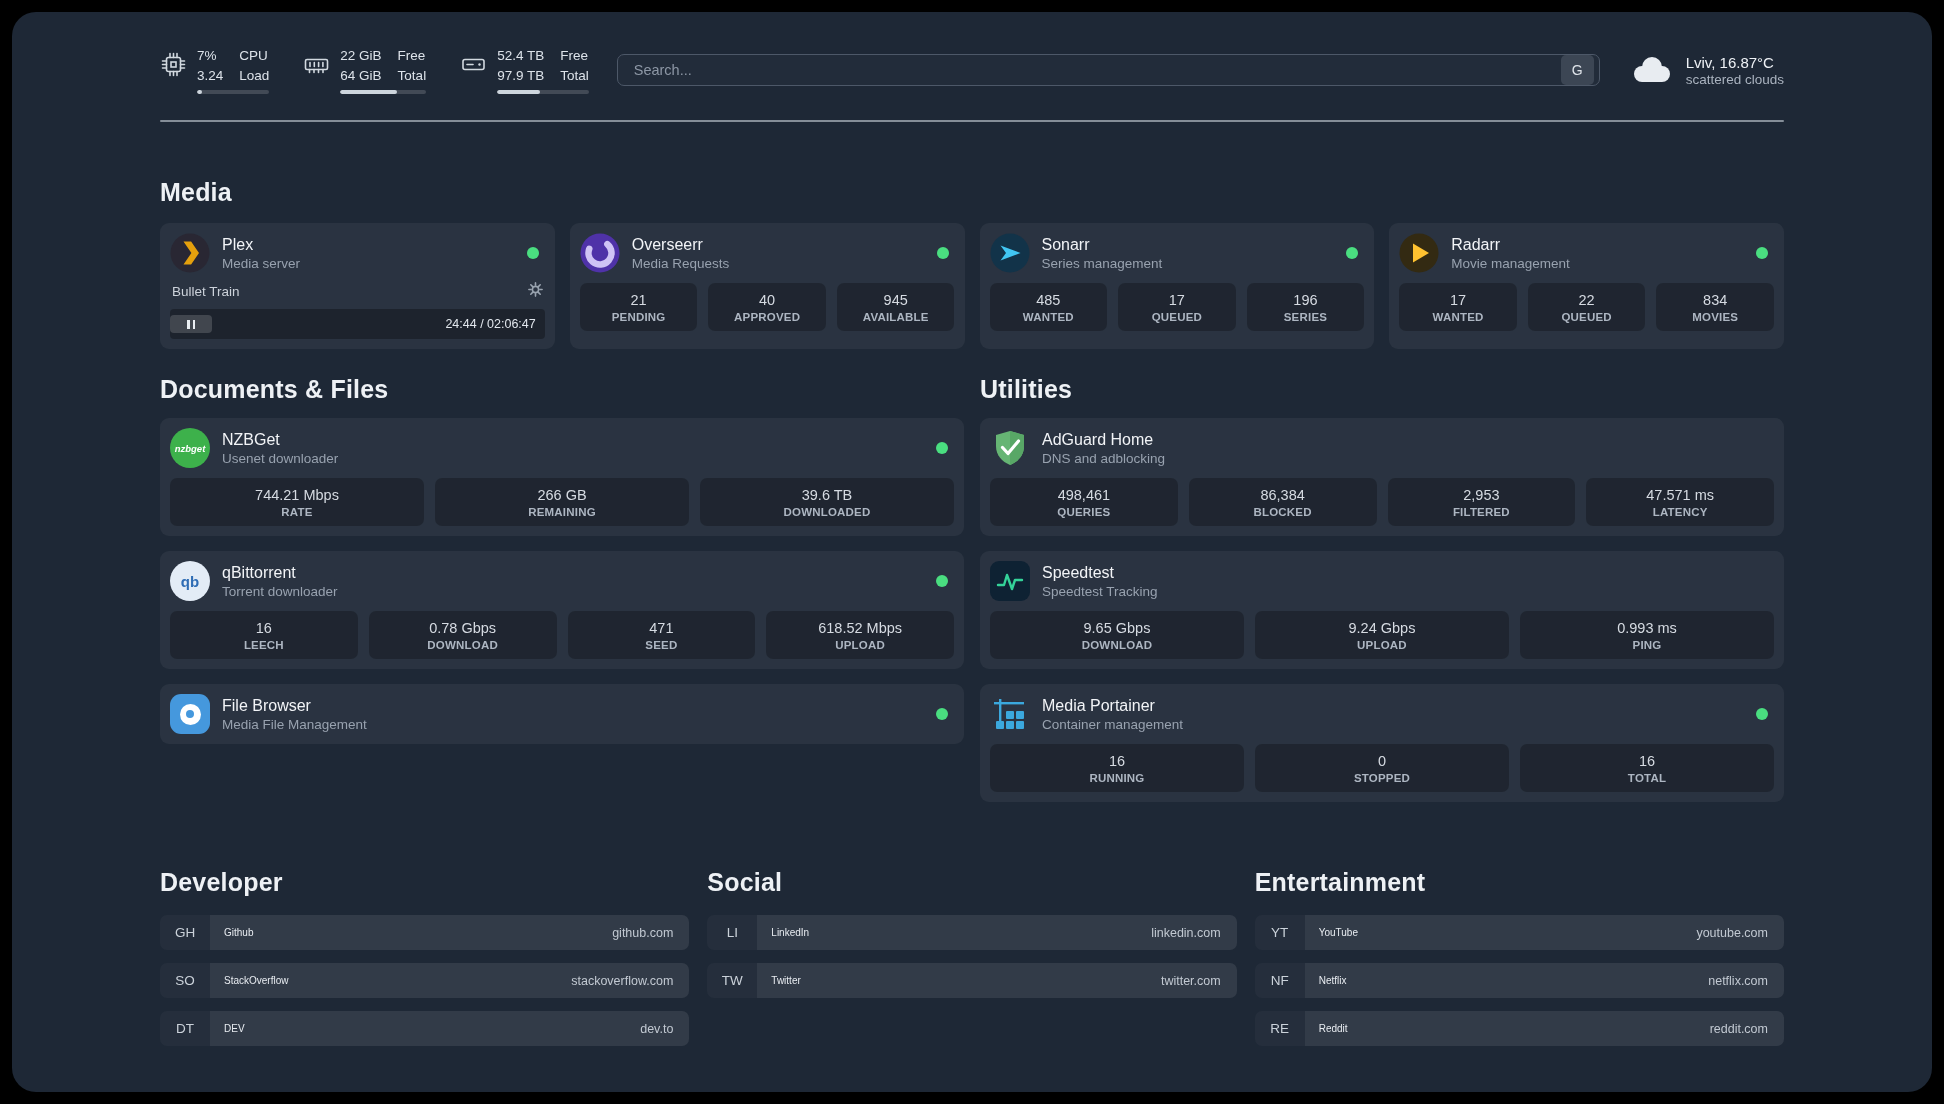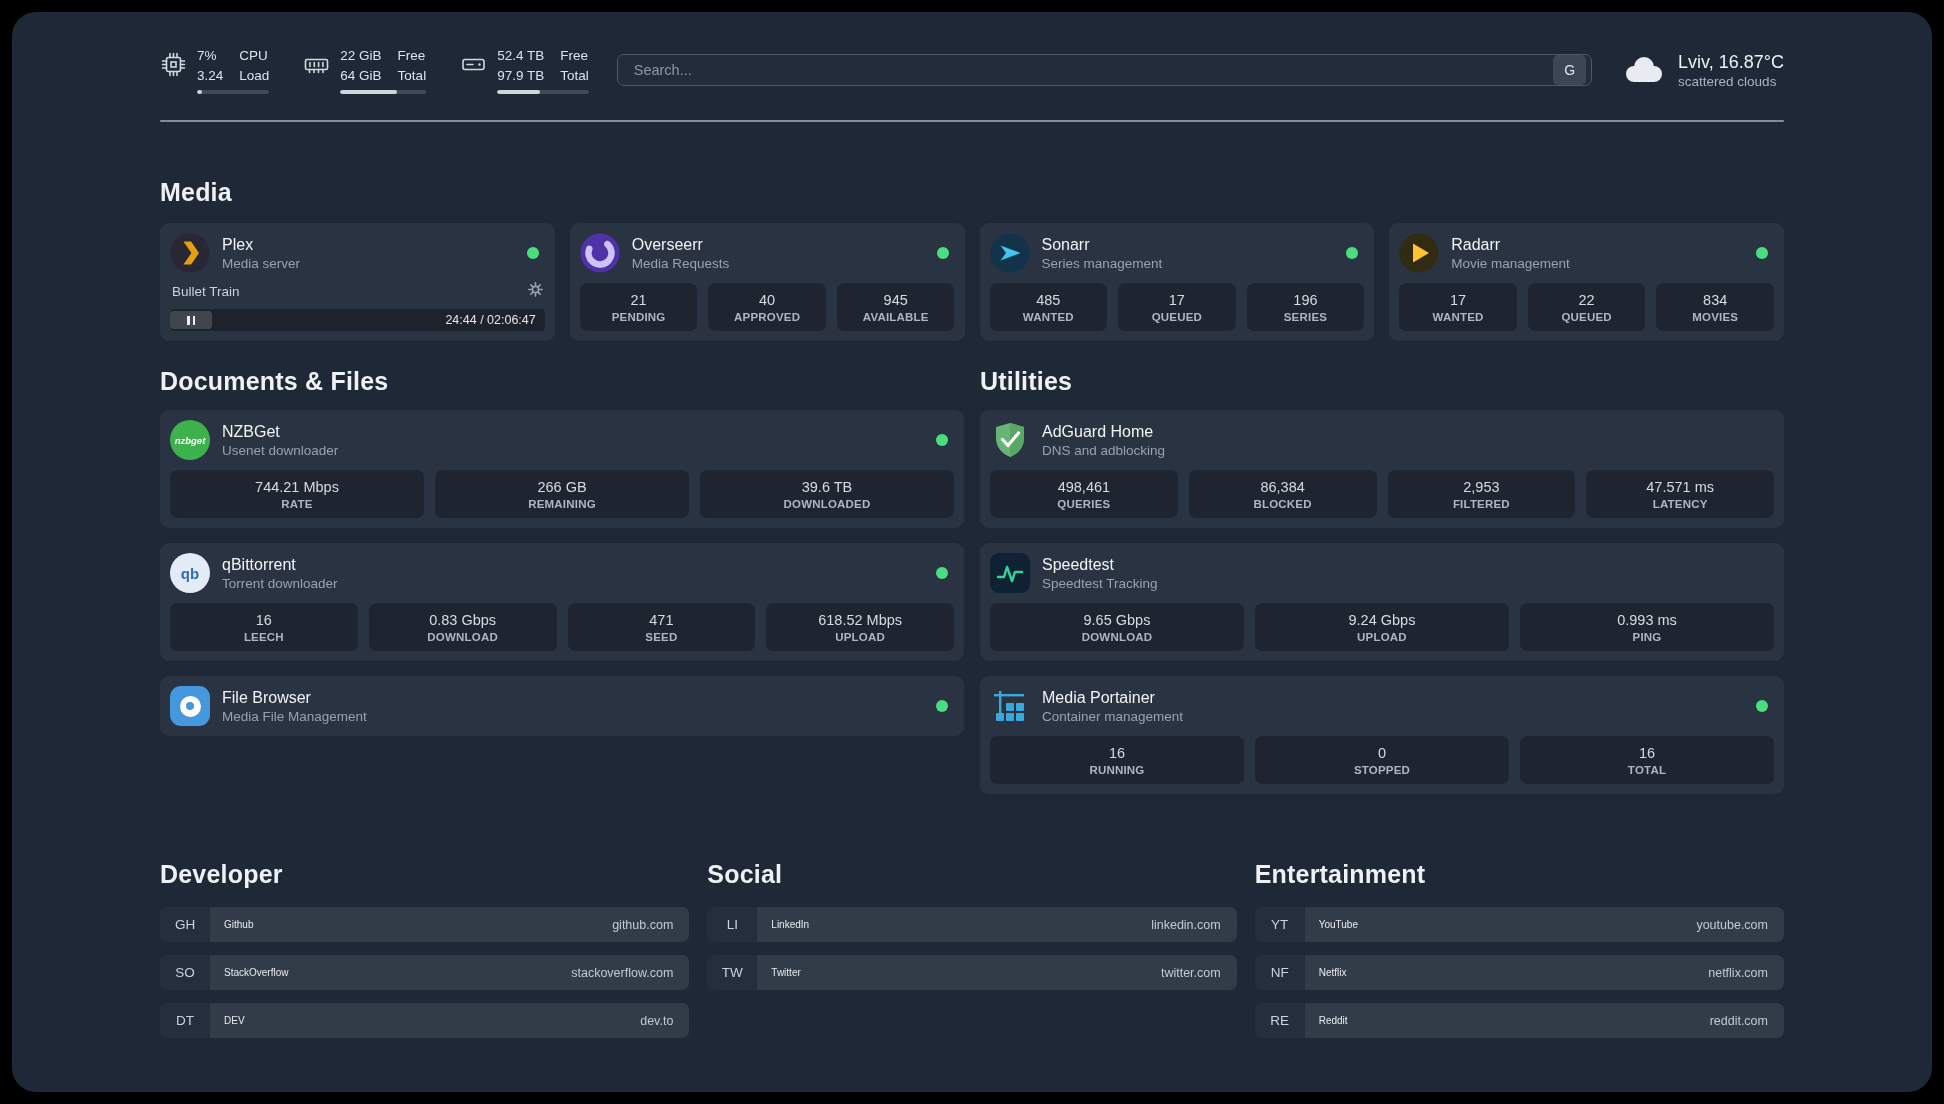--- a/index.html
+++ b/index.html
@@ -23,21 +23,21 @@
   .res-bar{height:4px;background:rgba(255,255,255,0.16);border-radius:2px;margin-top:5px;position:relative;overflow:hidden;}
   .res-bar .fill{position:absolute;left:0;top:0;bottom:0;background:#cdd5dd;border-radius:2px;}
 
   .searchbar{flex:1;margin:0 28px;display:flex;align-items:center;background:#222c3a;border:1px solid #4d5868;border-radius:7px;height:32px;padding:0 5px 0 14px;box-sizing:border-box;}
   .searchbar input{flex:1;background:transparent;border:none;outline:none;color:#e5e9ee;font-size:14.5px;font-family:inherit;}
   .searchbar input::placeholder{color:#8d97a5;}
   .g-btn{width:33px;height:30px;background:#3c4654;border:none;border-radius:5px;color:#dfe4ea;font-size:14px;cursor:pointer;font-family:inherit;}
 
   .weather{display:flex;align-items:center;gap:12px;}
   .weather-texts{display:flex;flex-direction:column;gap:1px;}
-  .weather-loc{font-size:18px;color:#eef1f5;}
+  .weather-loc{font-size:15px;color:#eef1f5;}
   .weather-cond{font-size:13.5px;color:#aab3bf;}
 
   .divider{margin-top:26px;height:2px;background:rgba(219,226,234,0.55);border:none;border-radius:1px;}
 
   
   .section-title{font-size:25px;font-weight:600;color:#eef1f5;margin:0;letter-spacing:0.2px;}
   .media-section{margin-top:56px;}
   .media-grid{display:grid;grid-template-columns:repeat(4,1fr);gap:15px;margin-top:16px;}
 
   .card{background:rgba(255,255,255,0.055);border-radius:9px;padding:10px;box-sizing:border-box;cursor:pointer;}
@@ -50,21 +50,21 @@
 
   .stats{display:flex;gap:11px;margin-top:10px;}
   .stat{flex:1;background:rgba(0,0,0,0.26);border-radius:7px;padding:9px 4px 8px;text-align:center;}
   .stat-value{font-size:14.5px;color:#d6dbe2;}
   .stat-label{font-size:11.5px;font-weight:700;color:#adb6c2;margin-top:3px;letter-spacing:0.2px;}
 
   
   .player{margin-top:9px;}
   .player-top{display:flex;align-items:center;justify-content:space-between;padding:0 2px;}
   .player-track{font-size:13.5px;color:#ccd2da;}
-  .player-bar{margin-top:8px;height:22px;background:rgba(0,0,0,0.3);border-radius:4px;position:relative;display:flex;align-items:center;overflow:hidden;}
+  .player-bar{margin-top:8px;height:30px;background:rgba(0,0,0,0.3);border-radius:4px;position:relative;display:flex;align-items:center;overflow:hidden;}
   .player-pausepill{width:42px;height:18px;background:rgba(255,255,255,0.16);border-radius:4px;display:flex;align-items:center;justify-content:center;gap:3px;cursor:pointer;}
   .player-pausepill span{width:2.5px;height:9px;background:#eaeef2;display:block;}
   .player-time{position:absolute;right:9px;top:50%;transform:translateY(-50%);font-size:12.5px;color:#e2e7ed;}
 
   
   .cols{display:grid;grid-template-columns:1fr 1fr;gap:16px;margin-top:26px;align-items:start;}
   .col .section-title{margin-bottom:14px;}
   .col .card{margin-bottom:15px;}
   .col .card:last-child{margin-bottom:0;}
 
@@ -378,21 +378,21 @@
               <span class="svc-sub">Torrent downloader</span>
             </span>
             <span class="status-dot"></span>
           </div>
           <div class="stats">
             <div class="stat">
               <div class="stat-value">16</div>
                 <div class="stat-label">LEECH</div>
             </div>
             <div class="stat">
-              <div class="stat-value">0.83 Gbps</div>
+              <div class="stat-value">0.78 Gbps</div>
                 <div class="stat-label">DOWNLOAD</div>
             </div>
             <div class="stat">
               <div class="stat-value">471</div>
                 <div class="stat-label">SEED</div>
             </div>
             <div class="stat">
               <div class="stat-value">618.52 Mbps</div>
                 <div class="stat-label">UPLOAD</div>
             </div>

